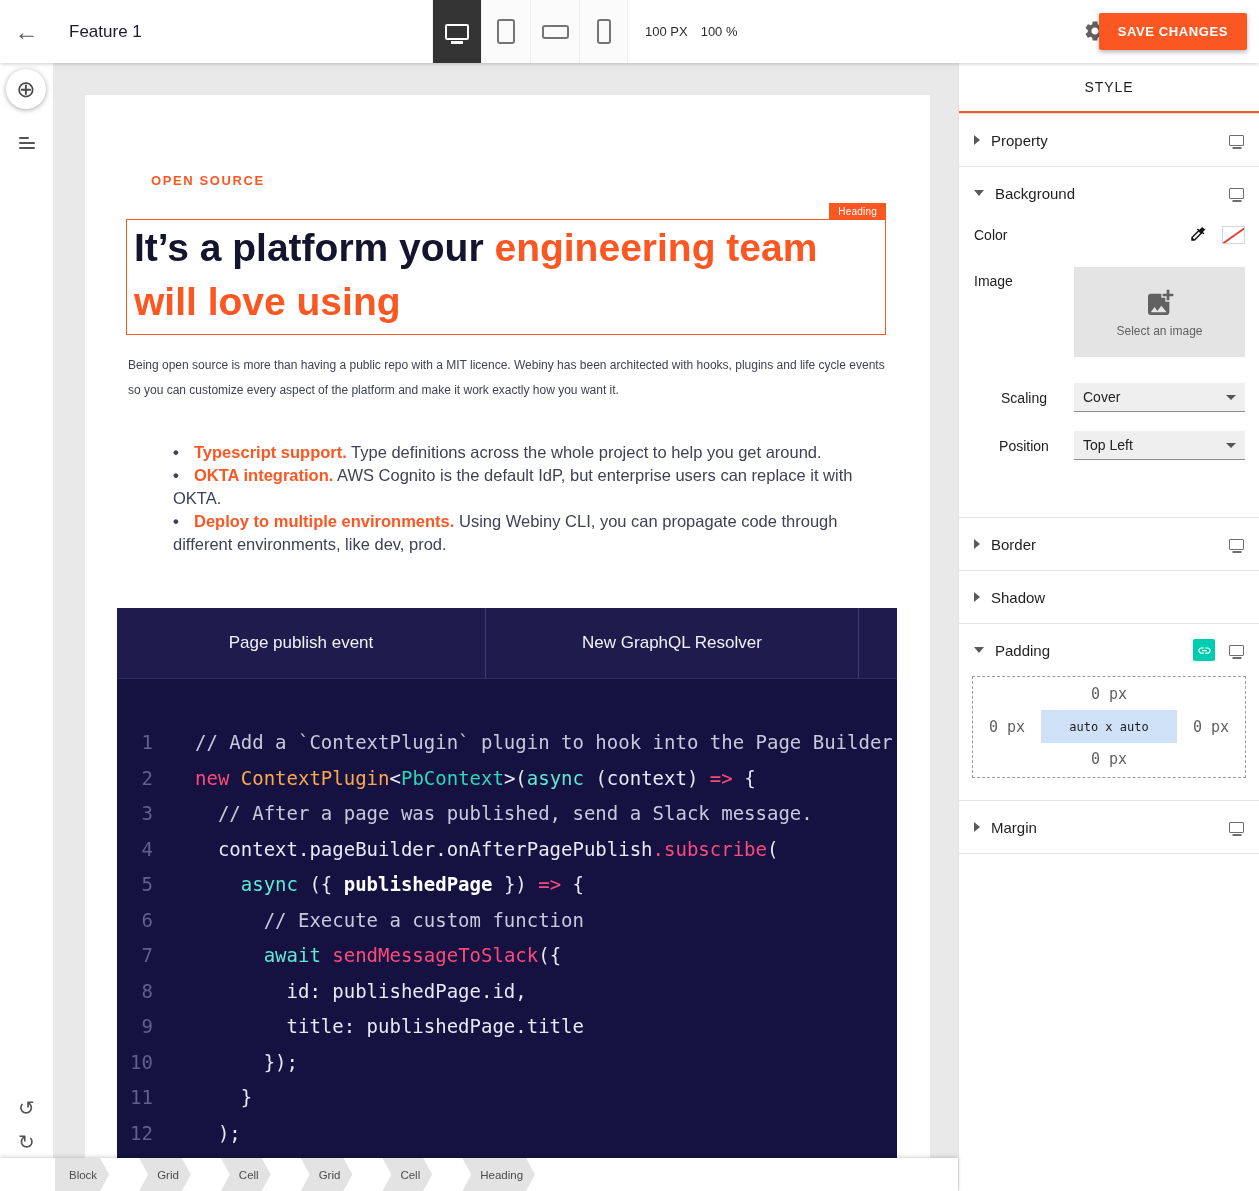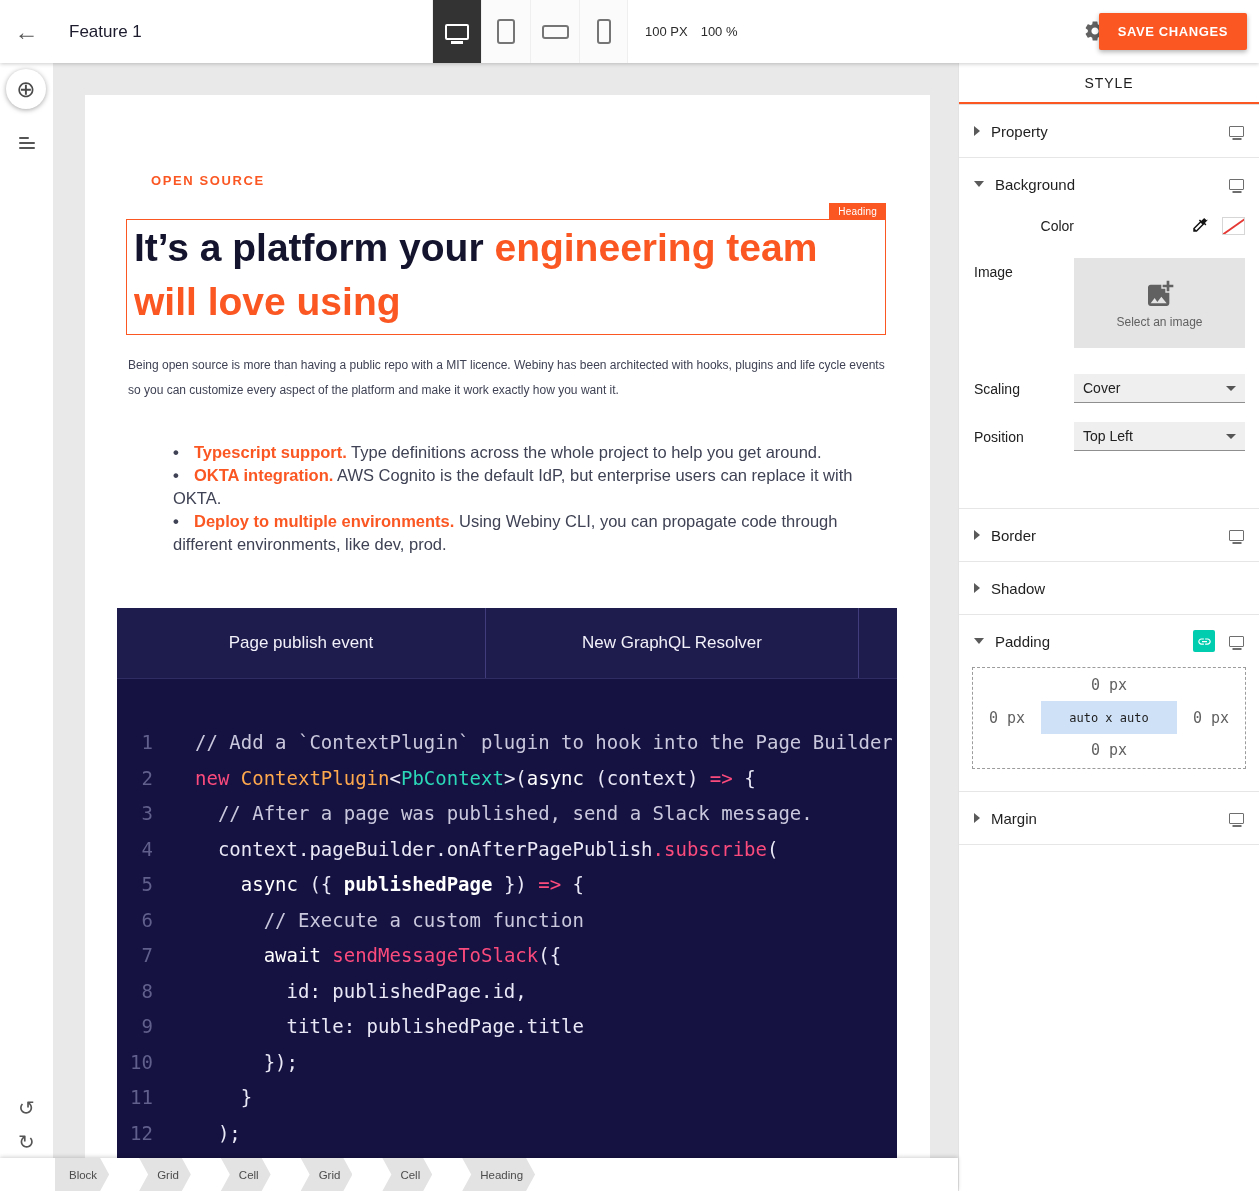--- a/index.html
+++ b/index.html
@@ -75,64 +75,64 @@
   .code-tab.t1 { width:368px; }
   .code-tab.t2 { width:373px; border-left:1px solid #413d7c; }
   .code-tab-rest { flex:1; border-left:1px solid #413d7c; }
   .code-body { padding-top:46px; font-family:"DejaVu Sans Mono", monospace; font-size:19px; line-height:35.5px; }
   .code-line { display:flex; white-space:pre; }
   .code-line .ln { width:36px; flex-shrink:0; text-align:right; color:#615f8c; }
   .code-line .lc { margin-left:42px; }
   .tk-d  { color:#e9e8f6; }
   .tk-c  { color:#c9c8dd; }
   .tk-k  { color:#fb4a7c; }
-  .tk-k2 { color:#ffffff; }
+  .tk-k2 { color:#5eead4; }
   .tk-f  { color:#ffa94d; }
   .tk-t  { color:#2bd9b8; }
   .tk-b  { color:#ffffff; font-weight:700; }
 
   
   .panel { position:absolute; top:63px; right:0; width:301px; bottom:0; background:#fff;
            border-left:1px solid #e3e3e3; z-index:20; }
-  .panel-tabs { height:42px; display:flex; border-bottom:1px solid #e0e0e0; }
+  .panel-tabs { height:51px; display:flex; border-bottom:1px solid #e0e0e0; }
   .panel-tab { flex:1; display:flex; align-items:center; justify-content:center; font-size:14px;
                letter-spacing:.9px; color:#4a4a4a; border-bottom:2px solid transparent; cursor:pointer; }
   .panel-tab.active { color:#1d1d1d; border-bottom-color:#fa5723; }
   .sec { border-bottom:1px solid #e6e6e6; }
   .sec-head { height:52px; display:flex; align-items:center; padding:0 15px; cursor:pointer; }
   .chev { width:0; height:0; margin-right:11px; flex-shrink:0; }
   .chev.right { border-top:5px solid transparent; border-bottom:5px solid transparent; border-left:6px solid #5a5a5a; }
   .chev.down  { border-left:5px solid transparent; border-right:5px solid transparent; border-top:6px solid #5a5a5a; }
   .sec-label { flex:1; font-size:15px; color:#1f1f1f; }
   .mon { width:15px; height:11px; border:1px solid #6e6e6e; border-radius:1px; position:relative;
          margin-left:10px; flex-shrink:0; cursor:pointer; }
   .mon::after { content:""; position:absolute; bottom:-4px; left:50%; transform:translateX(-50%);
                 width:9px; height:2px; background:#6e6e6e; }
   .link-btn { width:22px; height:22px; border-radius:2px; background:#00ccb0; display:flex;
               align-items:center; justify-content:center; margin-right:4px; cursor:pointer; }
   .link-btn svg { width:15px; height:15px; fill:#fff; }
 
   .bg-body { padding:6px 14px 38px 15px; }
   .prop-row { display:flex; align-items:center; }
   .prop-label { width:100px; font-size:14px; color:#212121; flex-shrink:0; }
-  .row-color { margin-bottom:22px;text-align:right; }
+  .row-color { margin-bottom:22px; }
   .color-controls { margin-left:auto; display:flex; align-items:center; gap:13px; }
   .eyedrop-btn { width:20px; height:20px; cursor:pointer; }
   .eyedrop-btn svg { width:18px; height:18px; fill:#141414; }
   .swatch-none { width:23px; height:18px; background:#fff; border:1px solid #d6d6d6; position:relative;
                  overflow:hidden; cursor:pointer; }
   .swatch-none::after { content:""; position:absolute; left:-5px; right:-5px; top:50%; height:2px;
                         background:#e53935; transform:rotate(-35deg); }
   .row-image { align-items:flex-start; margin-bottom:26px; }
   .row-image .prop-label { margin-top:6px; }
   .image-box { width:172px; height:90px; background:#e4e4e4; display:flex; flex-direction:column;
                align-items:center; justify-content:center; cursor:pointer; }
   .image-box svg { width:32px; height:32px; fill:#616161; }
   .image-box .img-label { margin-top:5px; font-size:12px; color:#616161; }
-  .row-select { margin-bottom:19px; }
+  .row-select { margin-bottom:19px;text-align:center; }
   .select { width:172px; height:29px; background:#efefef; border-bottom:1px solid #8f8f8f;
             display:flex; align-items:center; padding:0 9px; font-size:14px; color:#212121; cursor:pointer; }
   .caret { margin-left:auto; width:0; height:0; border-left:5px solid transparent;
            border-right:5px solid transparent; border-top:5px solid #555; }
 
   .pad-body { padding:0 13px 22px 13px; }
   .pad-editor { border:1px dashed #9c9c9c; padding:8px 6px 9px; }
   .pad-val { font-family:"DejaVu Sans Mono", monospace; font-size:15px; color:#616161; cursor:pointer; }
   .pad-top, .pad-bottom { text-align:center; }
   .pad-mid { display:flex; align-items:center; justify-content:space-between; margin:7px 0; }

